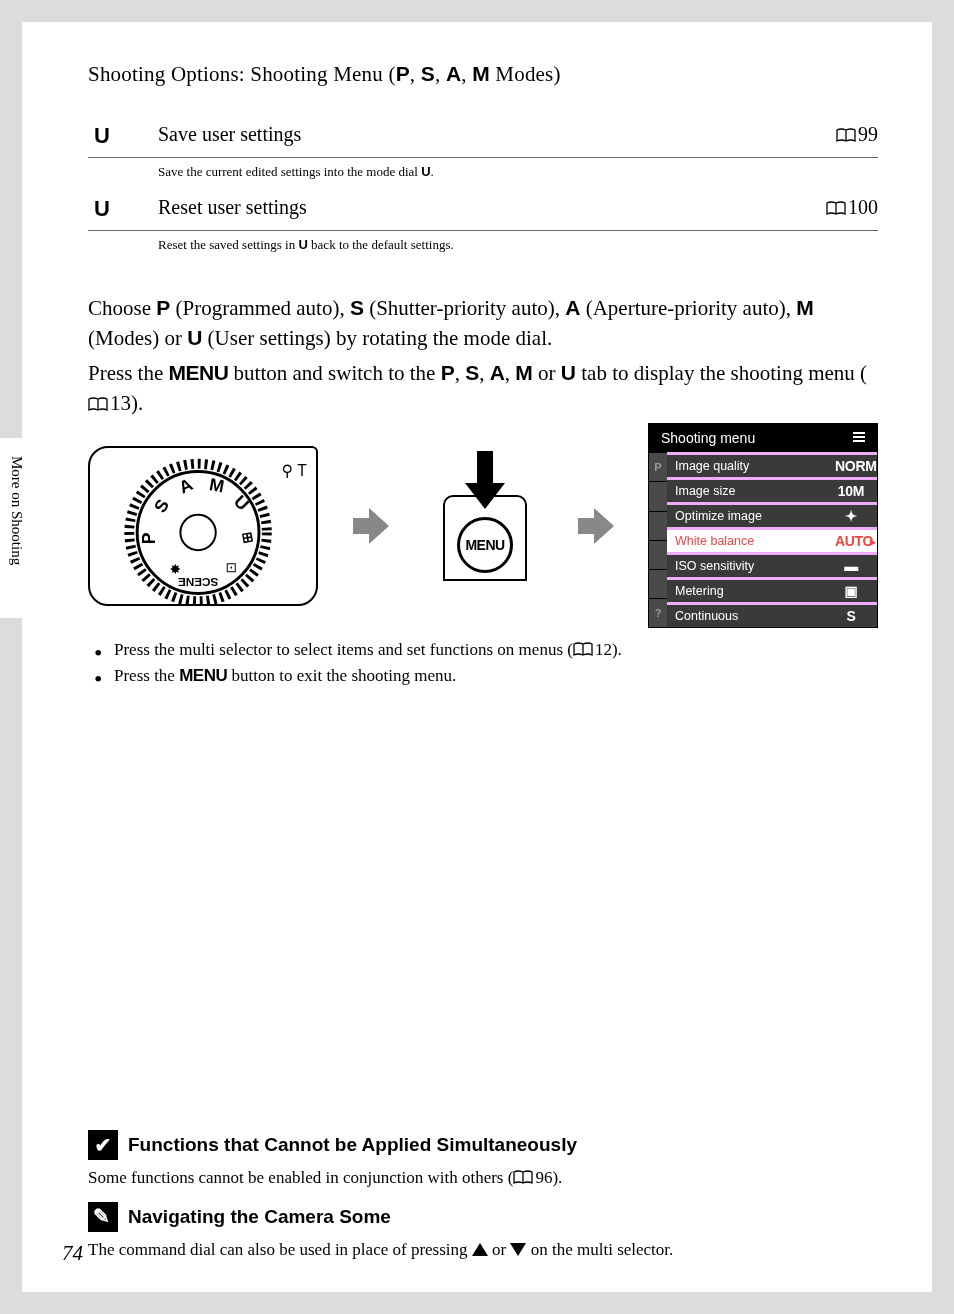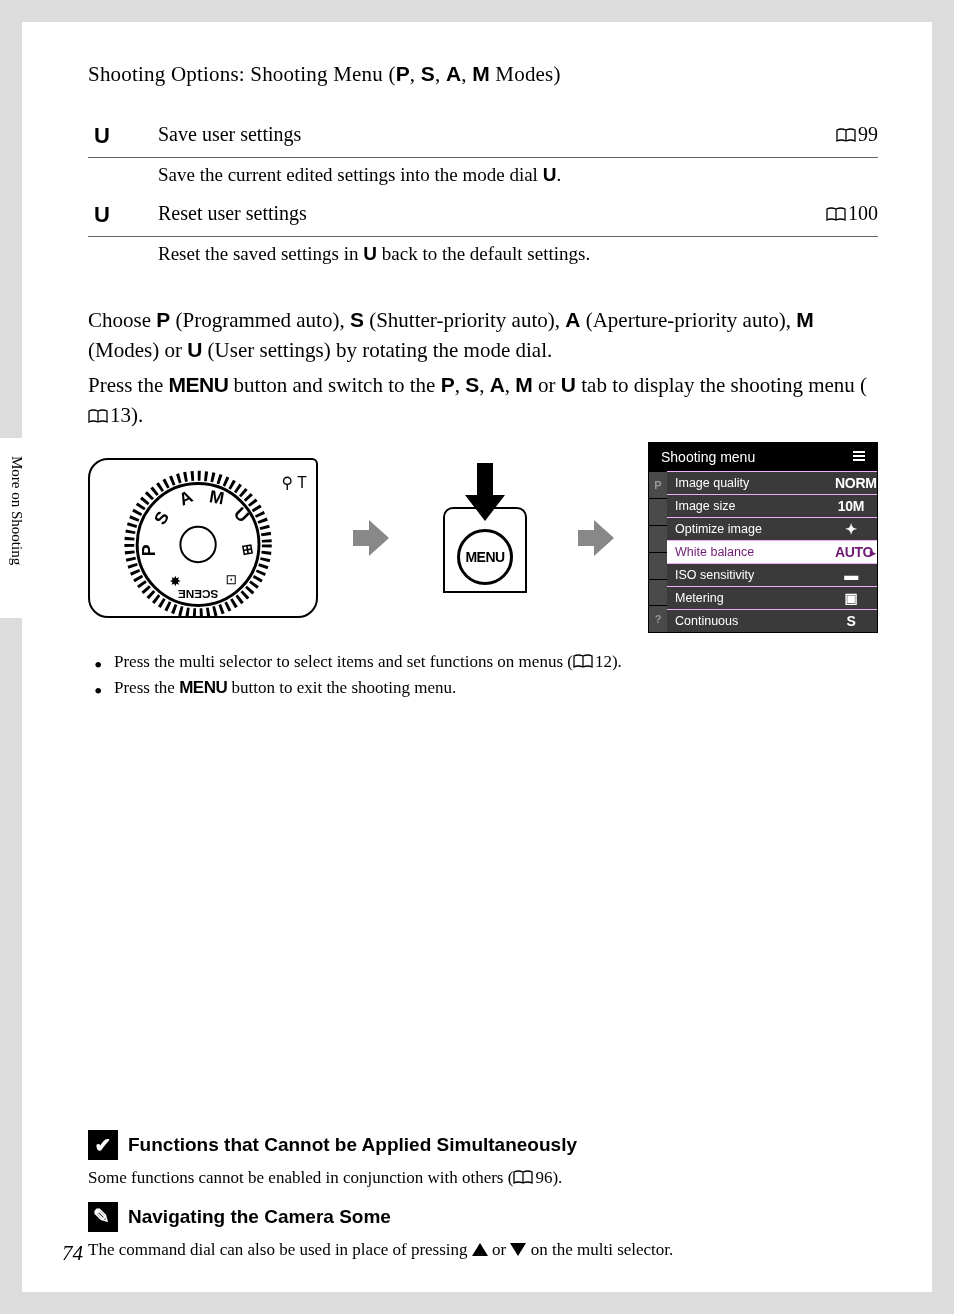--- a/index.html
+++ b/index.html
@@ -37,38 +37,38 @@
   .header-line {
     font-size: 21px;
     margin-bottom: 30px;
     letter-spacing: .2px;
   }
   .modechar { font-family: Arial, Helvetica, sans-serif; font-weight: 900; }
   .settings-table { width: 100%; border-collapse: collapse; margin-bottom: 30px; }
   .settings-table td { vertical-align: top; padding: 6px 0; font-size: 20px; }
   .settings-table .ucell { width: 70px; font-family: Arial, sans-serif; font-weight: 900; font-size: 22px; padding-left: 6px;}
   .settings-table .title-row td { border-bottom: 1px solid #666; padding-bottom: 8px;}
-  .settings-table .desc { font-size: 19px; padding-left:0; padding-bottom:10px;}
+  .settings-table .desc { font-size: 13px; padding-left:0; padding-bottom:10px;}
   .settings-table .pgcell { text-align:right; white-space:nowrap; width:90px; font-size:20px;}
   .book-icon { display:inline-block; width:20px; height:15px; position:relative; vertical-align:-2px; margin-right:2px;}
   .book-icon svg { width:20px; height:15px; display:block; }
 
   h2.section { font-size: 28px; font-weight: bold; margin: 18px 0 10px 0; font-family: Arial, Helvetica, sans-serif; letter-spacing:.3px;}
   .body-text { font-size: 21px; line-height: 1.45; margin-bottom: 4px; }
   .body-text .modechar { font-size: 21px; }
   .menu-bold { font-family: Arial, sans-serif; font-weight: 900; letter-spacing:-.5px;}
 
   .diagram-row { display:flex; align-items:center; justify-content:space-between; margin: 22px 0 26px 0; height:170px;}
   .dial-box { width:230px; height:160px; border:2px solid #000; border-radius:20px 6px 20px 20px; position:relative; background:#fff;}
   .arrow-shape { width:40px; height:40px; }
   .menu-button-box { width:120px; height:130px; position:relative; }
   .shooting-menu-lcd { width:230px; background:#000; color:#fff; font-family: Arial, sans-serif; font-size:13px; border:1px solid #000;}
   .lcd-title { background:#000; padding:6px 12px; font-size:14px; display:flex; justify-content:space-between;}
-  .lcd-row { display:flex; background:#3a3a3a; border-top:1px solid #f0abfc; align-items:center; }
-  .lcd-row.selected { background:#fff; color:#701a75; }
+  .lcd-row { display:flex; background:#3a3a3a; border-top:3px solid #f0abfc; align-items:center; }
+  .lcd-row.selected { background:#fff; color:#ef4444; }
   .lcd-label { flex:1; padding:3px 8px; font-size:12.5px;}
   .lcd-val { width:36px; text-align:center; font-size:14px; font-weight:bold; padding:3px 2px; letter-spacing:-.3px;}
 
   ul.bullets { list-style: none; margin: 2px 0 0 4px; }
   ul.bullets li { font-size: 17px; line-height:1.55; padding-left: 22px; position:relative;}
   ul.bullets li::before { content:"•"; position:absolute; left:2px; font-size:24px; top:-2px;}
 
   .footnote-block { position:absolute; bottom:30px; left:66px; right:54px;}
   .foot-head { font-family: Arial, sans-serif; font-weight:bold; font-size:19px; display:flex; align-items:center; gap:10px; margin-top:12px;}
   .foot-text { font-size:17px; margin:6px 0 0 0; line-height:1.4;}

